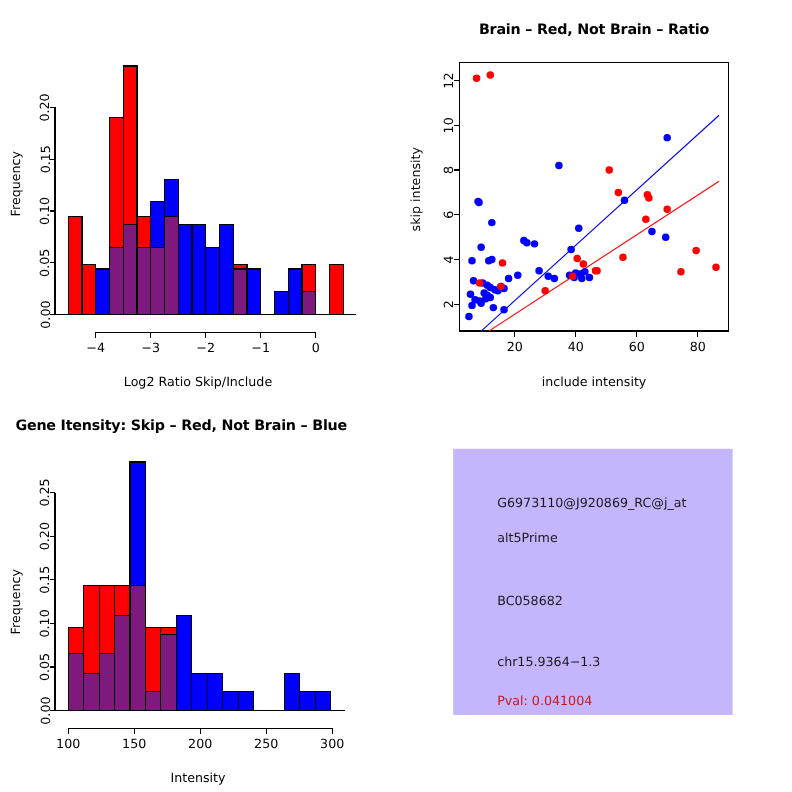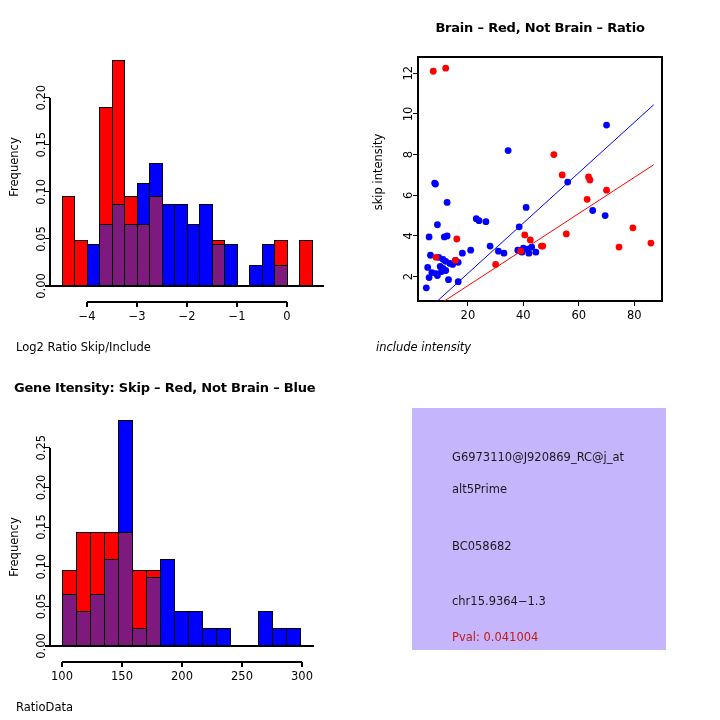--- a/index.html
+++ b/index.html
@@ -40,23 +40,23 @@
     font-family: "DejaVu Sans", sans-serif;
     letter-spacing: -0.2px;
   }
   .axis-title {
     position: absolute;
     font-size: 11.5px;
     color: #000;
     font-family: "DejaVu Sans", sans-serif;
   }
   .x-axis-title {
-    left: 16px;
+    left: 0;
     width: 100%;
-    text-align: left;
+    text-align: center;
   }
   .y-axis-title {
     transform: rotate(-90deg);
     transform-origin: 50% 50%;
     white-space: nowrap;
     text-align: center;
   }
   svg { display: block; }
   .tick-label {
     font-size: 11.5px;
@@ -156,21 +156,21 @@
         <text x="237" y="320" class="tick-label" text-anchor="middle">−1</text>
         <path d="M 287 302 L 287 307" class="axis-line"></path>
         <text x="287" y="320" class="tick-label" text-anchor="middle">0</text>
         <path d="M 50 286 L 324 286" class="axis-line"></path>
       </svg>
   </div>
 
   <div class="panel" id="panel-scatter">
     <div class="plot-title" style="top:20px;">Brain – Red, Not Brain – Ratio</div>
     <div class="axis-title y-axis-title" style="left:-37px; top:165px; width:110px;">skip intensity</div>
-    <div class="axis-title x-axis-title" style="top:340px;font-style:italic;">include intensity</div>
+    <div class="axis-title x-axis-title" style="top:340px;">include intensity</div>
     <svg id="svg-scatter" width="360" height="360">
         <rect x="58" y="57" width="244" height="244" class="box-frame"></rect>
         <defs>
           <clipPath id="svg-scatter-clip">
             <rect x="58" y="57" width="244" height="244"></rect>
           </clipPath>
         </defs>
         <g clip-path="url(#svg-scatter-clip)">
           <line x1="77.4090909090909" y1="301" x2="293.6818181818182" y2="104.78333333333336" stroke="#0000ff" stroke-width="1"></line>
           <line x1="84.3409090909091" y1="301" x2="293.6818181818182" y2="164.76666666666665" stroke="#ff0000" stroke-width="1"></line>
@@ -264,21 +264,21 @@
         <path d="M 218.8181818181818 301 L 218.8181818181818 306" class="axis-line"></path>
         <text x="218.8181818181818" y="319" class="tick-label" text-anchor="middle">60</text>
         <path d="M 274.27272727272725 301 L 274.27272727272725 306" class="axis-line"></path>
         <text x="274.27272727272725" y="319" class="tick-label" text-anchor="middle">80</text>
       </svg>
   </div>
 
   <div class="panel" id="panel-gene">
     <div class="plot-title" style="top:20px; text-align:left; left:14px; width:auto;">Gene Itensity: Skip – Red, Not Brain – Blue</div>
     <div class="axis-title y-axis-title" style="left:-36px; top:180px; width:100px;">Frequency</div>
-    <div class="axis-title x-axis-title" style="top:340px;">RatioData</div>
+    <div class="axis-title x-axis-title" style="top:340px;">Intensity</div>
     <svg id="svg-gene" width="360" height="360">
         <rect x="62" y="210.66666666666666" width="14.040000000000006" height="23.78947368421055" fill="#ff0000" class="bar-outline"></rect>
         <rect x="62" y="234.4561403508772" width="14.040000000000006" height="51.543859649122794" fill="#7e1a7e" class="bar-outline"></rect>
         <rect x="76.04" y="172.60350877192982" width="14.040000000000006" height="79.2982456140351" fill="#ff0000" class="bar-outline"></rect>
         <rect x="76.04" y="251.90175438596492" width="14.040000000000006" height="34.09824561403508" fill="#7e1a7e" class="bar-outline"></rect>
         <rect x="90.08000000000001" y="172.60350877192982" width="14.039999999999978" height="61.85263157894738" fill="#ff0000" class="bar-outline"></rect>
         <rect x="90.08000000000001" y="234.4561403508772" width="14.039999999999978" height="51.543859649122794" fill="#7e1a7e" class="bar-outline"></rect>
         <rect x="104.11999999999999" y="172.60350877192982" width="14.039999999999978" height="26.961403508771923" fill="#ff0000" class="bar-outline"></rect>
         <rect x="104.11999999999999" y="199.56491228070175" width="14.039999999999978" height="86.43508771929825" fill="#7e1a7e" class="bar-outline"></rect>
         <rect x="118.16000000000003" y="60" width="14.039999999999964" height="112.60350877192982" fill="#0000ff" class="bar-outline"></rect>

